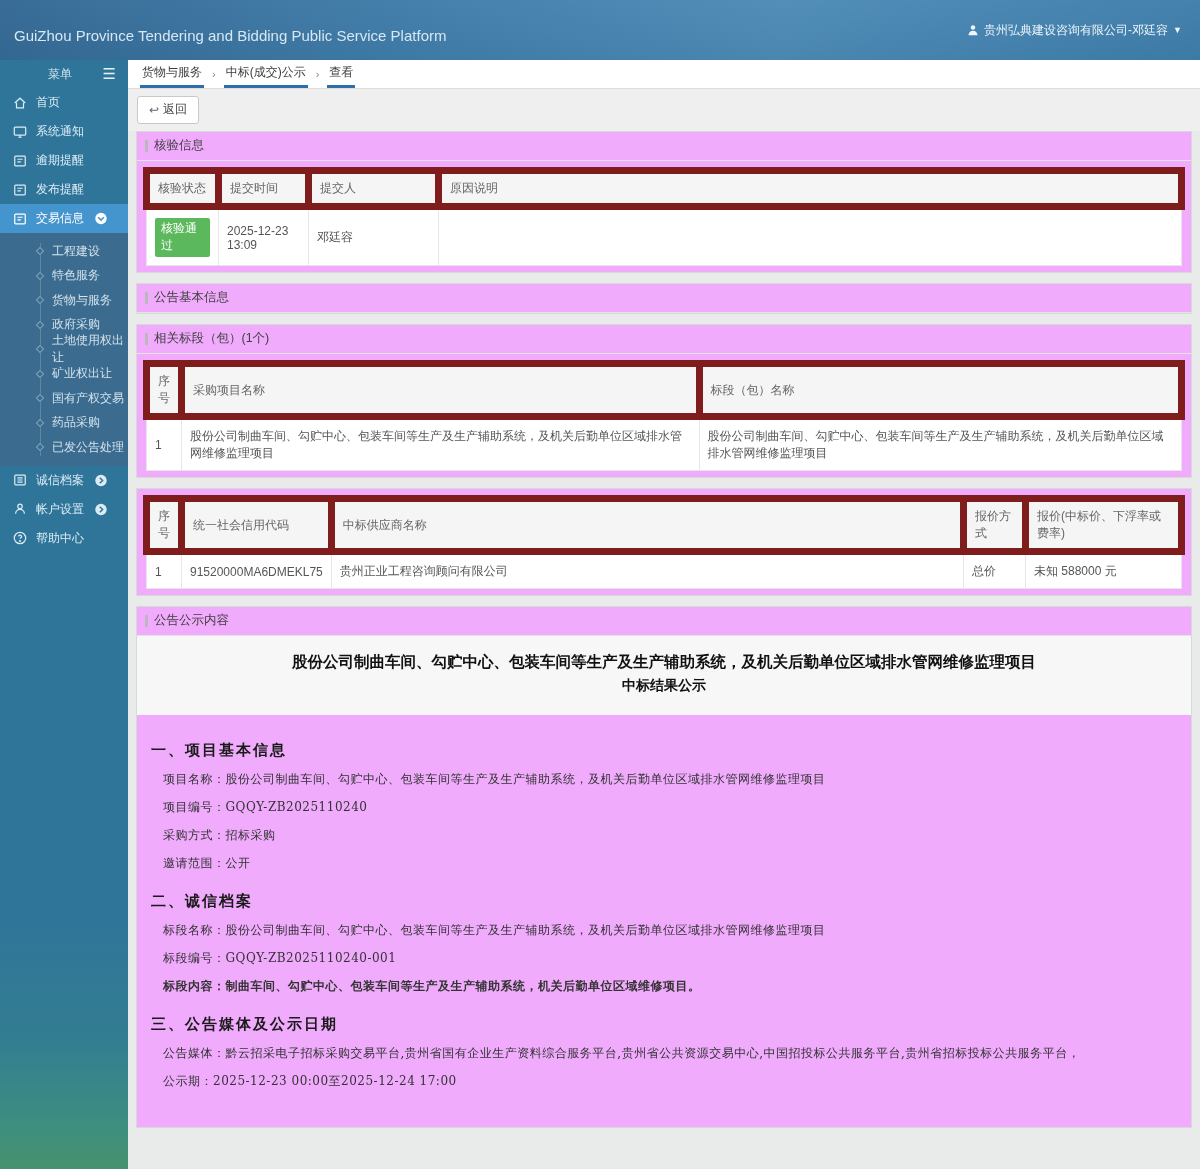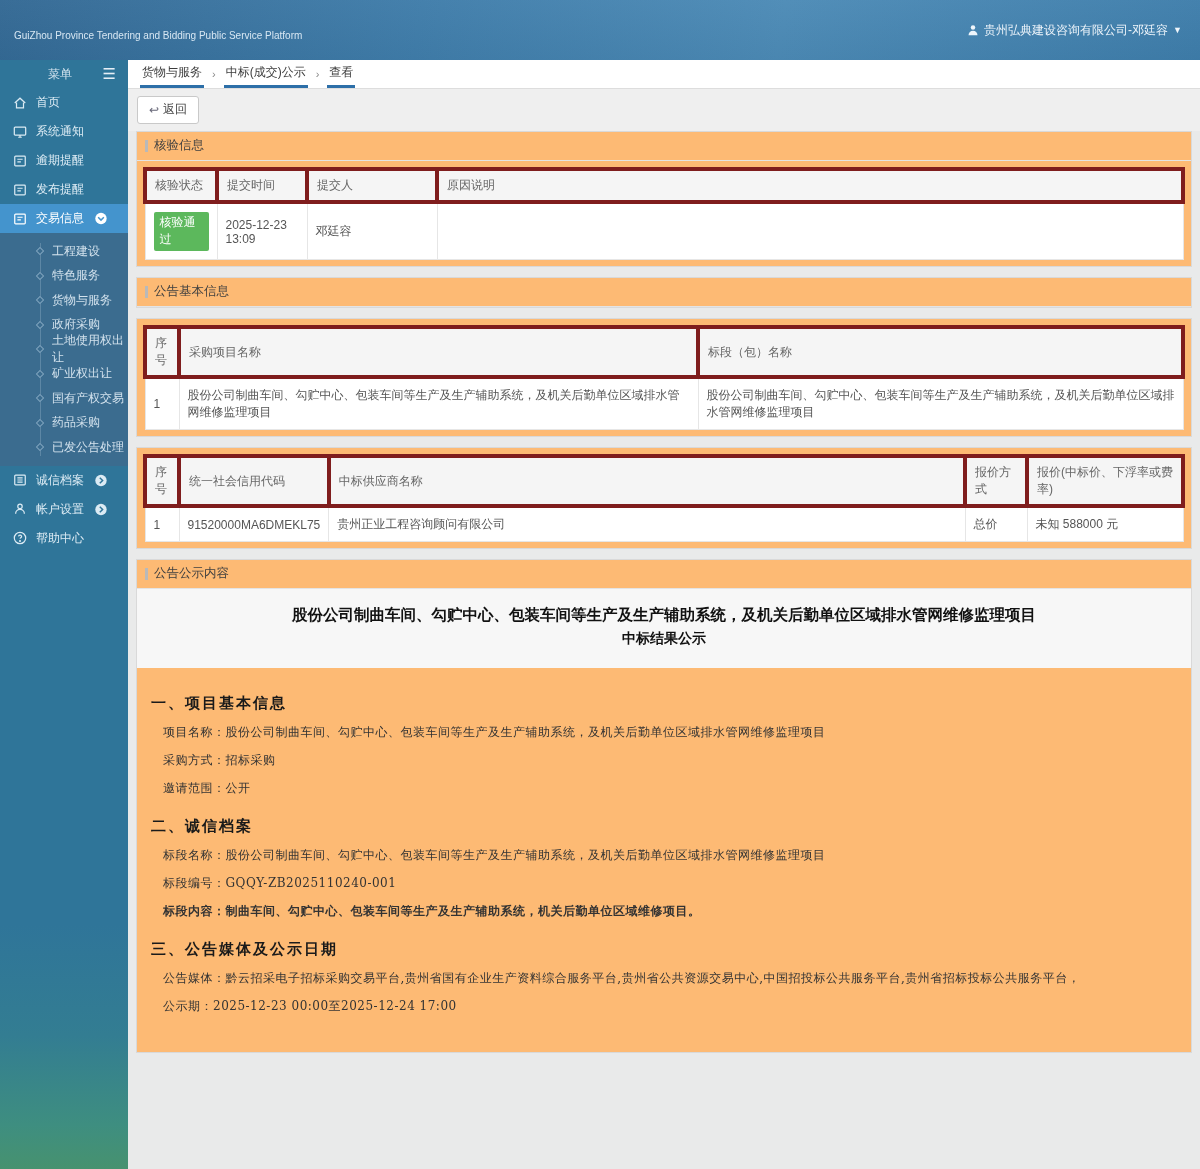--- a/index.html
+++ b/index.html
@@ -6,21 +6,21 @@
   html,body { width:1200px; height:1169px; overflow:hidden; }
   body { font-family:"Liberation Sans","DejaVu Sans",sans-serif; background:#e9eaea; font-size:12px; color:#333; }
 
   
   .app-header{ height:60px; display:flex; justify-content:space-between; align-items:center;
     background:linear-gradient(100deg,#2a628f 0%, #3c7cab 35%, #4f90bd 65%, #4587b6 100%); position:relative; overflow:hidden;}
   .app-header::after{content:""; position:absolute; inset:0;
     background:linear-gradient(175deg, rgba(255,255,255,.07) 0%, rgba(20,60,90,.18) 100%); pointer-events:none;}
   .brand{ padding:8px 0 0 14px; z-index:1;}
   .brand-title{ color:#fff; font-size:21px; font-weight:bold; letter-spacing:1px;}
-  .brand-sub{ color:#d7e7f3; font-size:10px; margin-top:3px;}
+  .brand-sub{ color:#d7e7f3; font-size:15px; margin-top:3px;}
   .user-box{ color:#eef5fb; font-size:12px; display:flex; align-items:center; gap:5px; padding-right:18px; z-index:1; cursor:pointer;}
   .user-box .caret{ font-size:9px; }
 
   
   .layout{ display:flex; height:1109px; }
   .sidebar{ width:128px; flex:0 0 128px; background:linear-gradient(180deg,#2f7599 0%, #2f7599 78%, #337d92 88%, #3e8e80 96%, #47926f 100%); color:#d9e8f2; }
   .menu-head{ height:28px; display:flex; align-items:center; justify-content:space-between; padding:0 12px; color:#d3e3ee; font-size:12px;margin-left:36px;}
   .burger{ font-size:15px; color:#e6eff6; cursor:pointer;}
   .nav-item{ height:29px; display:flex; align-items:center; gap:9px; padding:0 20px 0 13px; font-size:12px; color:#dcebf4; cursor:pointer; position:relative;}
   .nav-item svg{ flex:0 0 14px; }
@@ -34,27 +34,27 @@
 
   
   .crumbs{ background:#fff; border-bottom:1px solid #ddd; padding:0 12px; display:flex; align-items:flex-end; gap:8px; height:29px;}
   .crumb{ color:#3c3c3c; font-size:12px; padding:5px 2px 4px; border-bottom:3px solid #2d6fa8; cursor:pointer;}
   .crumb-sep{ color:#888; font-size:11px; padding-bottom:8px;}
   .toolbar{ background:#efefef; padding:7px 9px;}
   .btn-back{ background:#fff; border:1px solid #c9c9c9; border-radius:3px; padding:4px 11px 5px; font-size:12px; color:#444; cursor:pointer; display:inline-flex; align-items:center; gap:4px;}
   .btn-back .ic{ color:#667; font-size:12px;}
 
   
-  .panel{ background:#fdba74; border:1px solid #d9d9d9; margin:0 8px 10px 8px;}
+  .panel{ background:#f0abfc; border:1px solid #d9d9d9; margin:0 8px 10px 8px;}
   .panel-h{ padding:5px 8px 6px; border-bottom:1px solid #e4e4e4; color:#404040; font-size:12.5px; display:flex; align-items:center;}
   .panel-h::before{ content:""; width:3px; height:12px; background:#b9b9b9; margin-right:6px;}
   .panel-b{ padding:6px; }
 
   table.grid{ width:100%; border-collapse:collapse; font-size:12px; color:#666;}
-  table.grid th{ background:#f5f5f5; font-weight:normal; text-align:left; padding:6px 8px; border:4px solid #7f1d1d; color:#666;}
+  table.grid th{ background:#f5f5f5; font-weight:normal; text-align:left; padding:6px 8px; border:7px solid #7f1d1d; color:#666;}
   table.grid td{ padding:8px; border:1px solid #e6e6e6; background:#fff; color:#555;}
   td.lab{ background:#f5f5f5; text-align:right; width:92px; color:#666;}
   .badge-ok{ background:#5cb85c; color:#fff; font-size:12px; padding:2px 6px 3px; border-radius:2px; display:inline-block;}
 
   
   .doc{ padding-bottom:26px; }
   .doc-titleband{ background:#f7f7f7; padding:16px 20px 20px; }
   .doc-t1{ text-align:center; font-family:"DejaVu Serif","Liberation Serif",serif; font-weight:bold; font-size:15.5px; color:#111;}
   .doc-t2{ text-align:center; font-family:"DejaVu Serif","Liberation Serif",serif; font-weight:bold; font-size:14px; color:#111; margin-top:4px;}
   .doc-body{ padding:6px 14px 0; }
@@ -234,20 +234,21 @@
         </tbody>
           </table>
       </div>
     </div>
 
     <div class="panel">
       <div class="panel-h">公告基本信息</div>
     </div>
 
     <div class="panel">
+      <div class="panel-h">相关标段（包）(1个)</div>
       <div class="panel-b">
         <table class="grid">
           <tbody>
               <tr>
             <th style="width:34px">序号</th>
             <th style="width:50%">采购项目名称</th>
             <th>标段（包）名称</th>
           </tr>
           <tr>
             <td>1</td>
@@ -285,20 +286,21 @@
     <div class="panel">
       <div class="panel-h">公告公示内容</div>
       <div class="doc">
         <div class="doc-titleband">
           <div class="doc-t1">股份公司制曲车间、勾贮中心、包装车间等生产及生产辅助系统，及机关后勤单位区域排水管网维修监理项目</div>
           <div class="doc-t2">中标结果公示</div>
         </div>
         <div class="doc-body">
           <div class="doc-h">一、项目基本信息</div>
           <div class="doc-line">项目名称：股份公司制曲车间、勾贮中心、包装车间等生产及生产辅助系统，及机关后勤单位区域排水管网维修监理项目</div>
+          <div class="doc-line">项目编号：GQQY-ZB2025110240</div>
           <div class="doc-line">采购方式：招标采购</div>
           <div class="doc-line">邀请范围：公开</div>
 
           <div class="doc-h">二、诚信档案</div>
           <div class="doc-line">标段名称：股份公司制曲车间、勾贮中心、包装车间等生产及生产辅助系统，及机关后勤单位区域排水管网维修监理项目</div>
           <div class="doc-line">标段编号：GQQY-ZB2025110240-001</div>
           <div class="doc-line strong">标段内容：制曲车间、勾贮中心、包装车间等生产及生产辅助系统，机关后勤单位区域维修项目。</div>
 
           <div class="doc-h">三、公告媒体及公示日期</div>
           <div class="doc-line">公告媒体：黔云招采电子招标采购交易平台,贵州省国有企业生产资料综合服务平台,贵州省公共资源交易中心,中国招投标公共服务平台,贵州省招标投标公共服务平台，</div>

